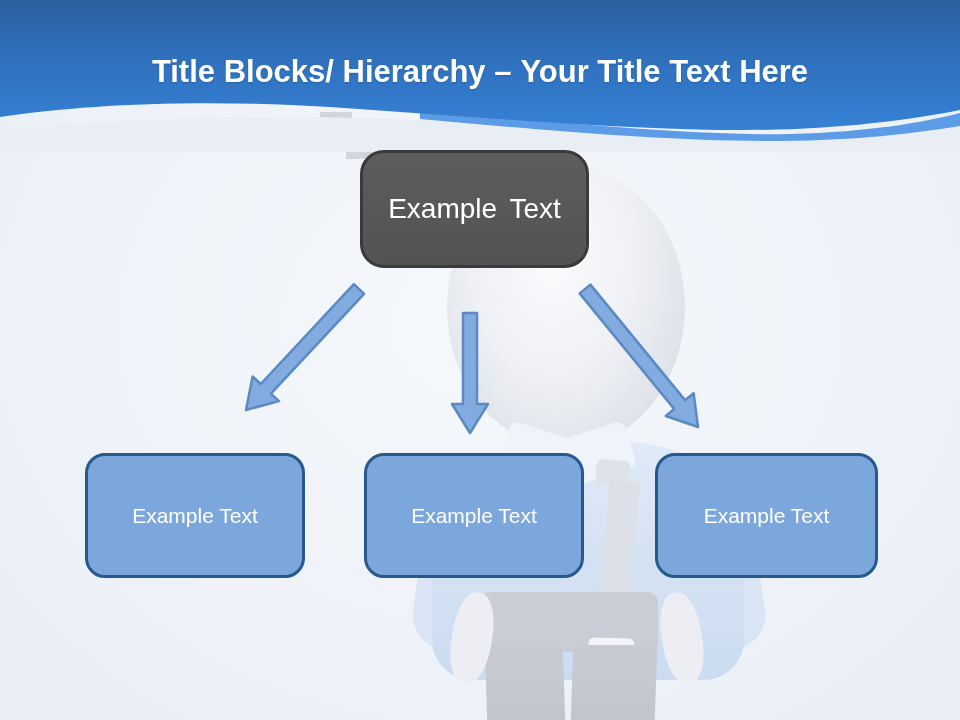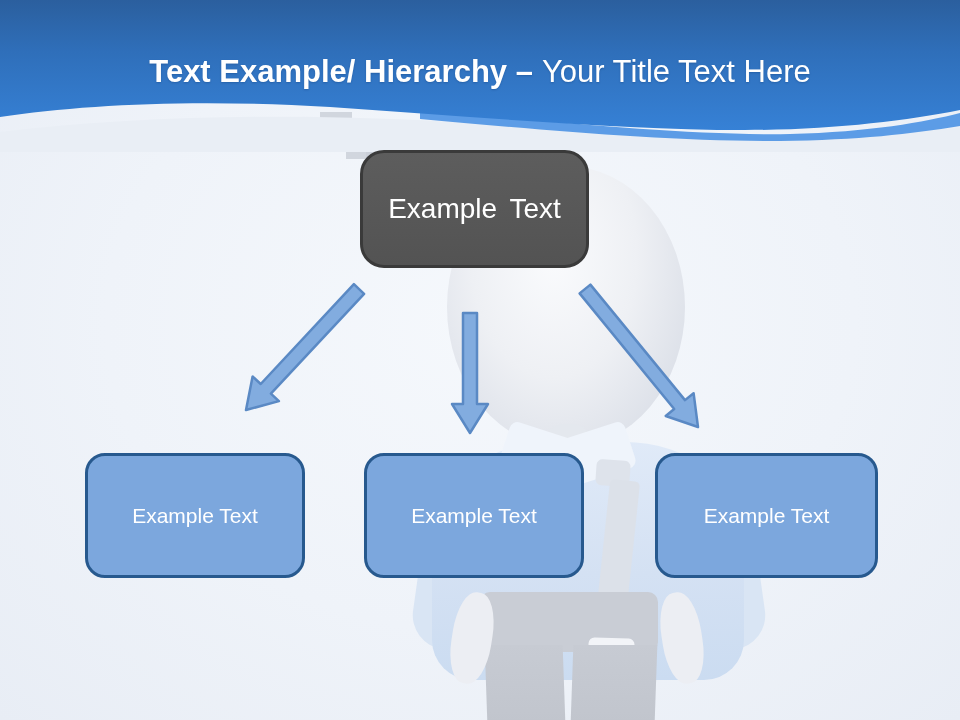--- a/index.html
+++ b/index.html
@@ -9,21 +9,21 @@
     background:radial-gradient(ellipse at 50% 45%, #f5f8fc 0%, #eff3f9 55%, #e8edf5 100%);
   }
   
   .header-svg{position:absolute;left:0;top:0;z-index:3;display:block;}
   .slide-title{
     position:absolute;left:0;top:53px;width:100%;z-index:4;
     text-align:center;color:var(--titleText,#ffffff);font-size:31px;line-height:38px;
     text-shadow:0 1px 2px rgba(0,40,90,.25);white-space:nowrap;
   }
   .t-bold{font-weight:700;}
-  .t-reg{font-weight:400;margin-left:9px;}
+  .t-reg{font-weight:700;margin-left:9px;}
   
   .decor{position:absolute;inset:0;z-index:1;pointer-events:none;}
   .decor div{position:absolute;}
   .cur{background:#c9ced7;opacity:.8;}
   .head{left:447px;top:166px;width:238px;height:282px;border-radius:50%;
     background:radial-gradient(ellipse at 45% 32%, #fafbfd 0%, #eef0f4 45%, #dde1e9 78%, #d0d5df 100%);}
   .neck{left:545px;top:424px;width:46px;height:46px;border-radius:40%;background:#e4e8ee;}
   .collar-l{left:503px;top:430px;width:72px;height:48px;border-radius:8px;background:#eff4fb;transform:rotate(18deg);}
   .collar-r{left:560px;top:430px;width:72px;height:48px;border-radius:8px;background:#eff4fb;transform:rotate(-18deg);}
   .shirt{left:432px;top:442px;width:312px;height:238px;
@@ -101,21 +101,21 @@
     </defs>
 
     <path d="M0,132 C150,114 320,113 470,123 C630,134 790,142 960,128 L960,152 L0,152 Z" fill="#e9eef5"></path>
 
     <path d="M420,110 C540,120 680,136 790,134 C870,132 925,122 960,113 L960,126 C910,134 860,140 780,141 C670,142 530,129 420,119 Z" style="fill:var(--headerStripe,#5c9ce6)"></path>
 
     <path d="M0,0 L960,0 L960,110 C905,121 830,130 745,130 C620,130 480,117 330,107 C200,99 85,104 0,117 Z" fill="url(#bandGrad)"></path>
   </svg>
 
   <div class="slide-title">
-    <span class="t-bold">Text Example/ Hierarchy –</span><span class="t-reg">Your Title Text Here</span>
+    <span class="t-bold">Title Blocks/ Hierarchy –</span><span class="t-reg">Your Title Text Here</span>
   </div>
 
   <div class="root-box">
     <span>Example Text</span>
   </div>
 
   <svg class="arrows-svg" id="arrows" width="960" height="720" viewBox="0 0 960 720">
       <polygon points="353.9,284.2 260.7,384.0 252.6,376.5 246.0,410.0 278.9,401.1 270.9,393.6 364.1,293.8" class="arrow-shape"></polygon>
       <polygon points="463.0,313.0 463.0,404.0 452.0,404.0 470.0,433.0 488.0,404.0 477.0,404.0 477.0,313.0" class="arrow-shape"></polygon>
       <polygon points="579.6,293.4 674.2,409.0 665.7,416.0 698.0,427.0 693.6,393.2 685.0,400.1 590.4,284.6" class="arrow-shape"></polygon>

